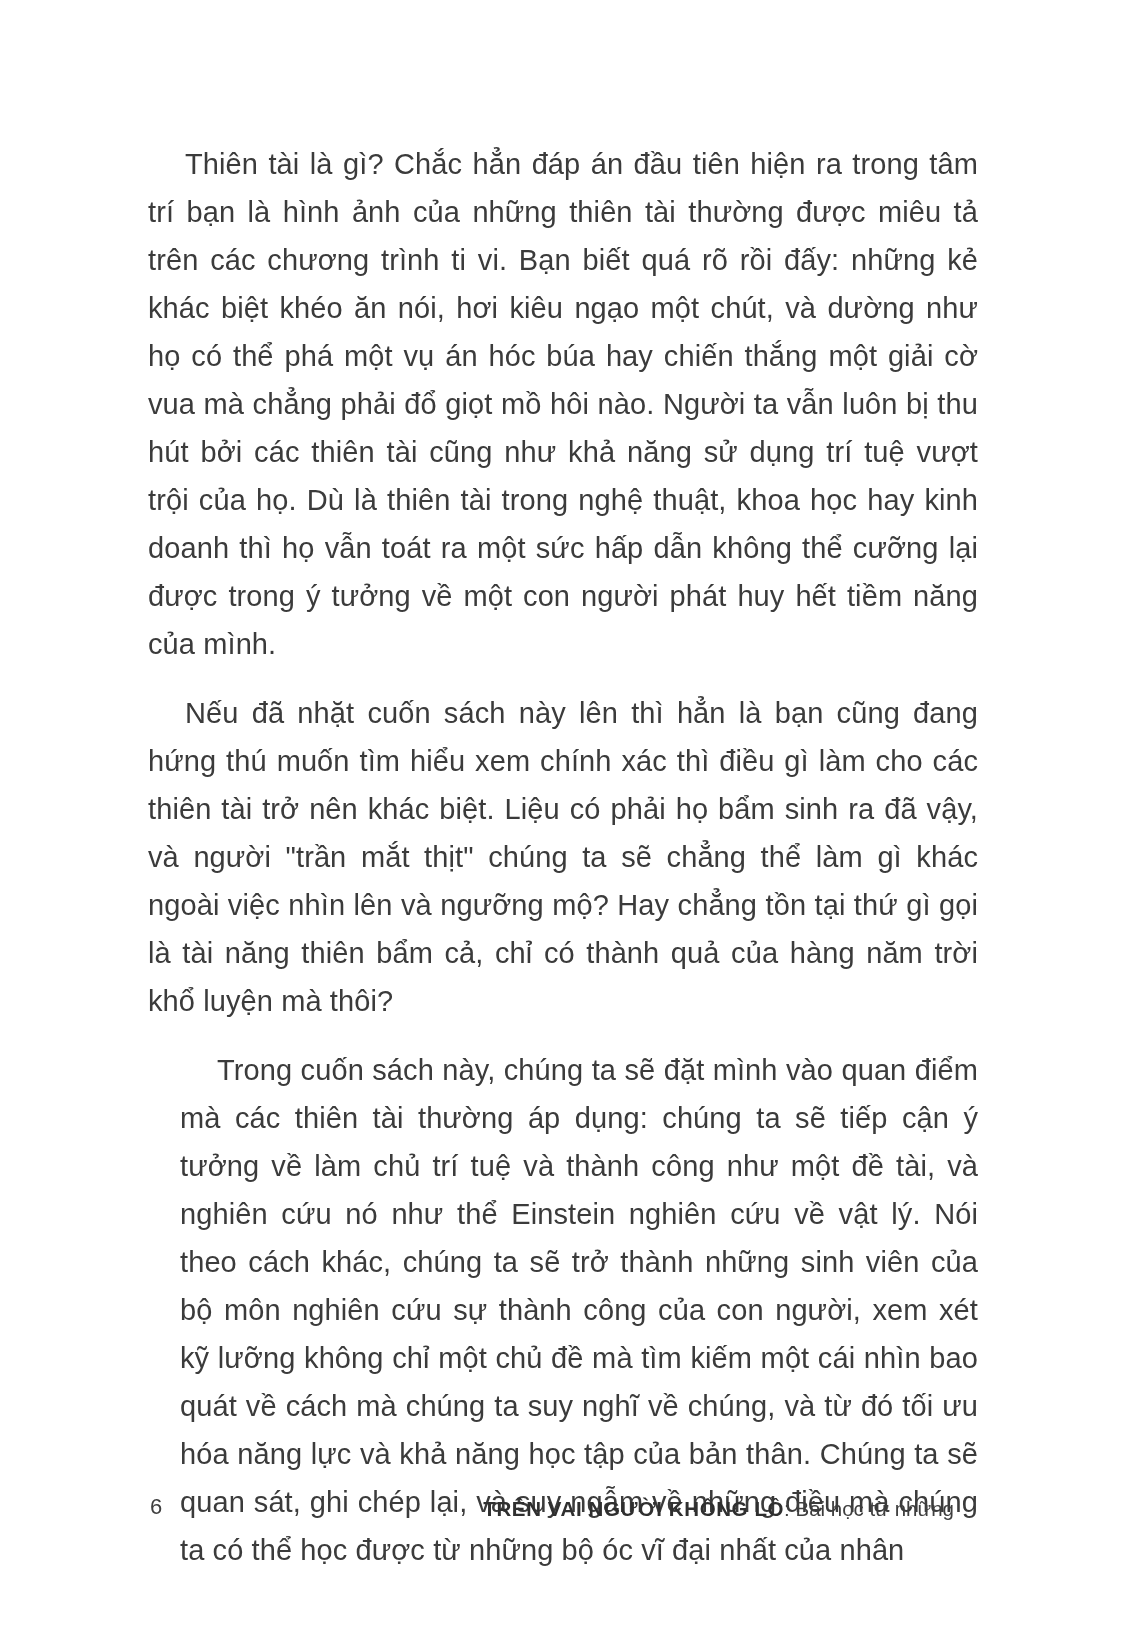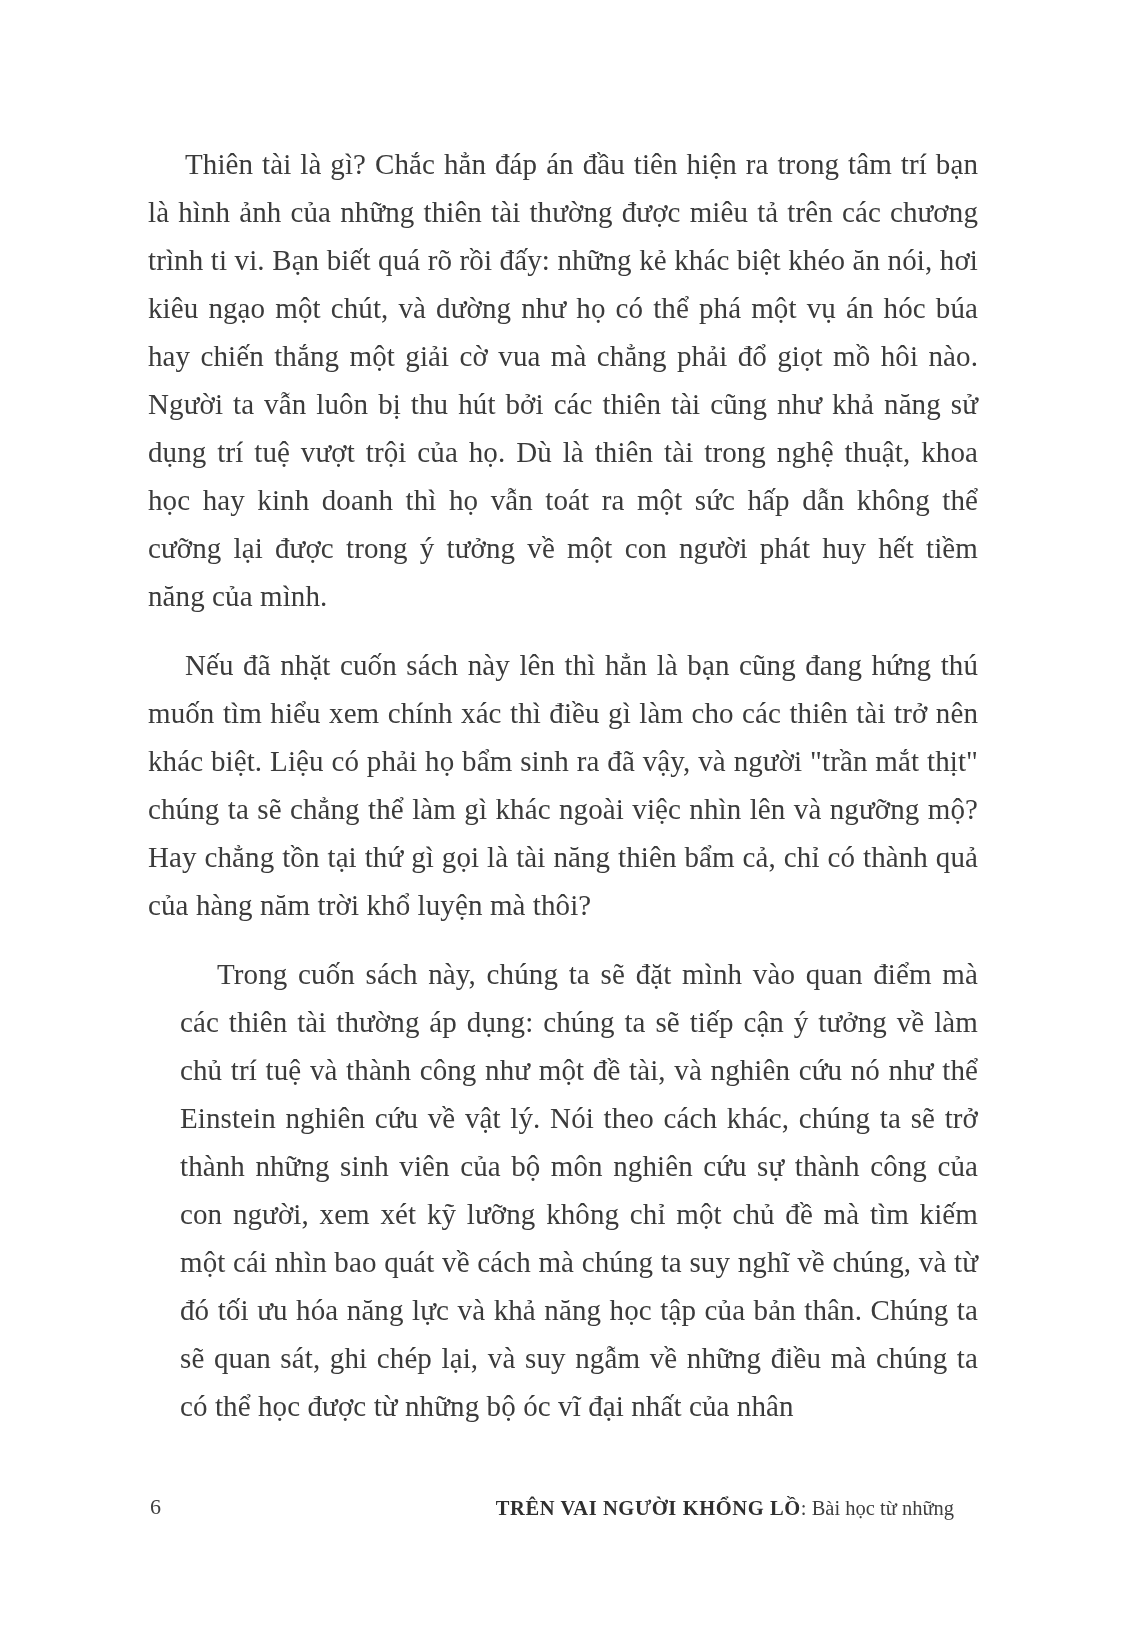--- a/index.html
+++ b/index.html
@@ -6,21 +6,21 @@
     margin: 0;
     padding: 0;
     background: #ffffff;
   }
   .page {
     position: relative;
     width: 1102px;
     height: 1646px;
     background: #ffffff;
     overflow: hidden;
-    font-family: Liberation Serif, serif;
+    font-family: Liberation Sans, sans-serif;
   }
   .content {
     position: absolute;
     top: 140px;
     left: 148px;
     width: 830px;
     color: #3b3b3b;
     font-size: 29px;
     line-height: 48px;
     text-align: justify;

